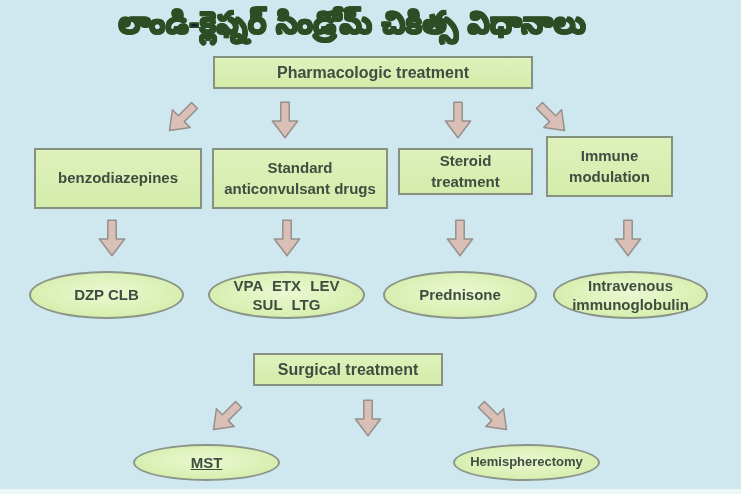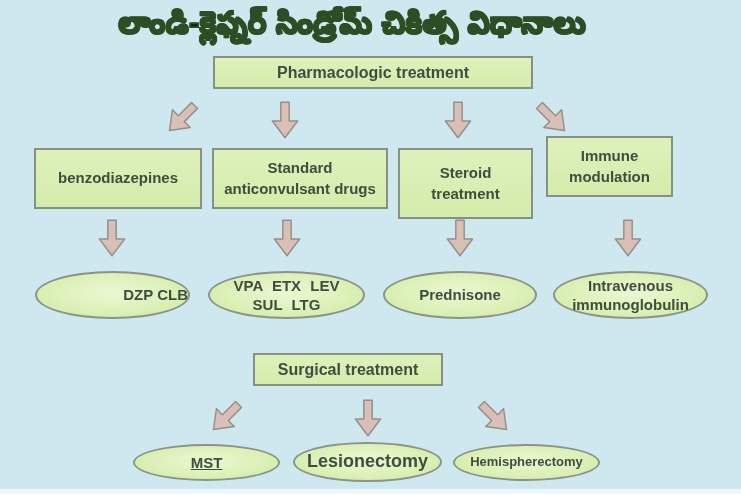--- a/index.html
+++ b/index.html
@@ -70,25 +70,25 @@
   .ellipse span { display: block; }
   .wide { word-spacing: 5px; }
 
   
   .pos-root1 { left:213px; top:56px;  width:320px; height:33px; font-size:16px; }
   .pos-root2 { left:253px; top:353px; width:190px; height:33px; font-size:16px;text-align:right; }
 
   
   .pos-b0 { left:34px;  top:148px; width:168px; height:61px; }
   .pos-b1 { left:212px; top:148px; width:176px; height:61px; }
-  .pos-b2 { left:398px; top:148px; width:135px; height:71px; }
+  .pos-b2 { left:398px; top:148px; width:135px; height:47px; }
   .pos-b3 { left:546px; top:136px; width:127px; height:61px; }
 
   
-  .pos-e0 { left:35px;  top:271px; width:155px; height:48px;align-items:flex-end; }
+  .pos-e0 { left:29px;  top:271px; width:155px; height:48px; }
   .pos-e1 { left:208px; top:271px; width:157px; height:48px; }
   .pos-e2 { left:383px; top:271px; width:154px; height:48px; }
   .pos-e3 { left:553px; top:271px; width:155px; height:48px; }
 
   
   .pos-s0 { left:133px; top:444px; width:147px; height:37px;text-decoration:underline; }
   .pos-s1 { left:293px; top:442px; width:149px; height:40px; font-size:18px; }
   .pos-s2 { left:453px; top:444px; width:147px; height:37px; font-size:13px; }
 
   
@@ -189,21 +189,18 @@
   <svg class="arrow a-r3-2" viewBox="0 0 30 40">
     <polygon points="10.5,1 19.5,1 19.5,21 28.5,21 15,39 1.5,21 10.5,21" stroke="#95908c" stroke-width="1.6" stroke-linejoin="round" fill="#d9bfb6"></polygon>
   </svg>
   <svg class="arrow rotR a-r3-3" viewBox="0 0 30 40">
     <polygon points="10.5,1 19.5,1 19.5,21 28.5,21 15,39 1.5,21 10.5,21" stroke="#95908c" stroke-width="1.6" stroke-linejoin="round" fill="#d9bfb6"></polygon>
   </svg>
 
   <div class="ellipse pos-s0">
     <span>MST</span>
   </div>
-  <div class="ellipse pos-s1">
-    <span>Lesionectomy</span>
-  </div>
   <div class="ellipse pos-s2">
     <span>Hemispherectomy</span>
   </div>
 
   <div class="bottom-strip"></div>
 </div>
 
 </body></html>

